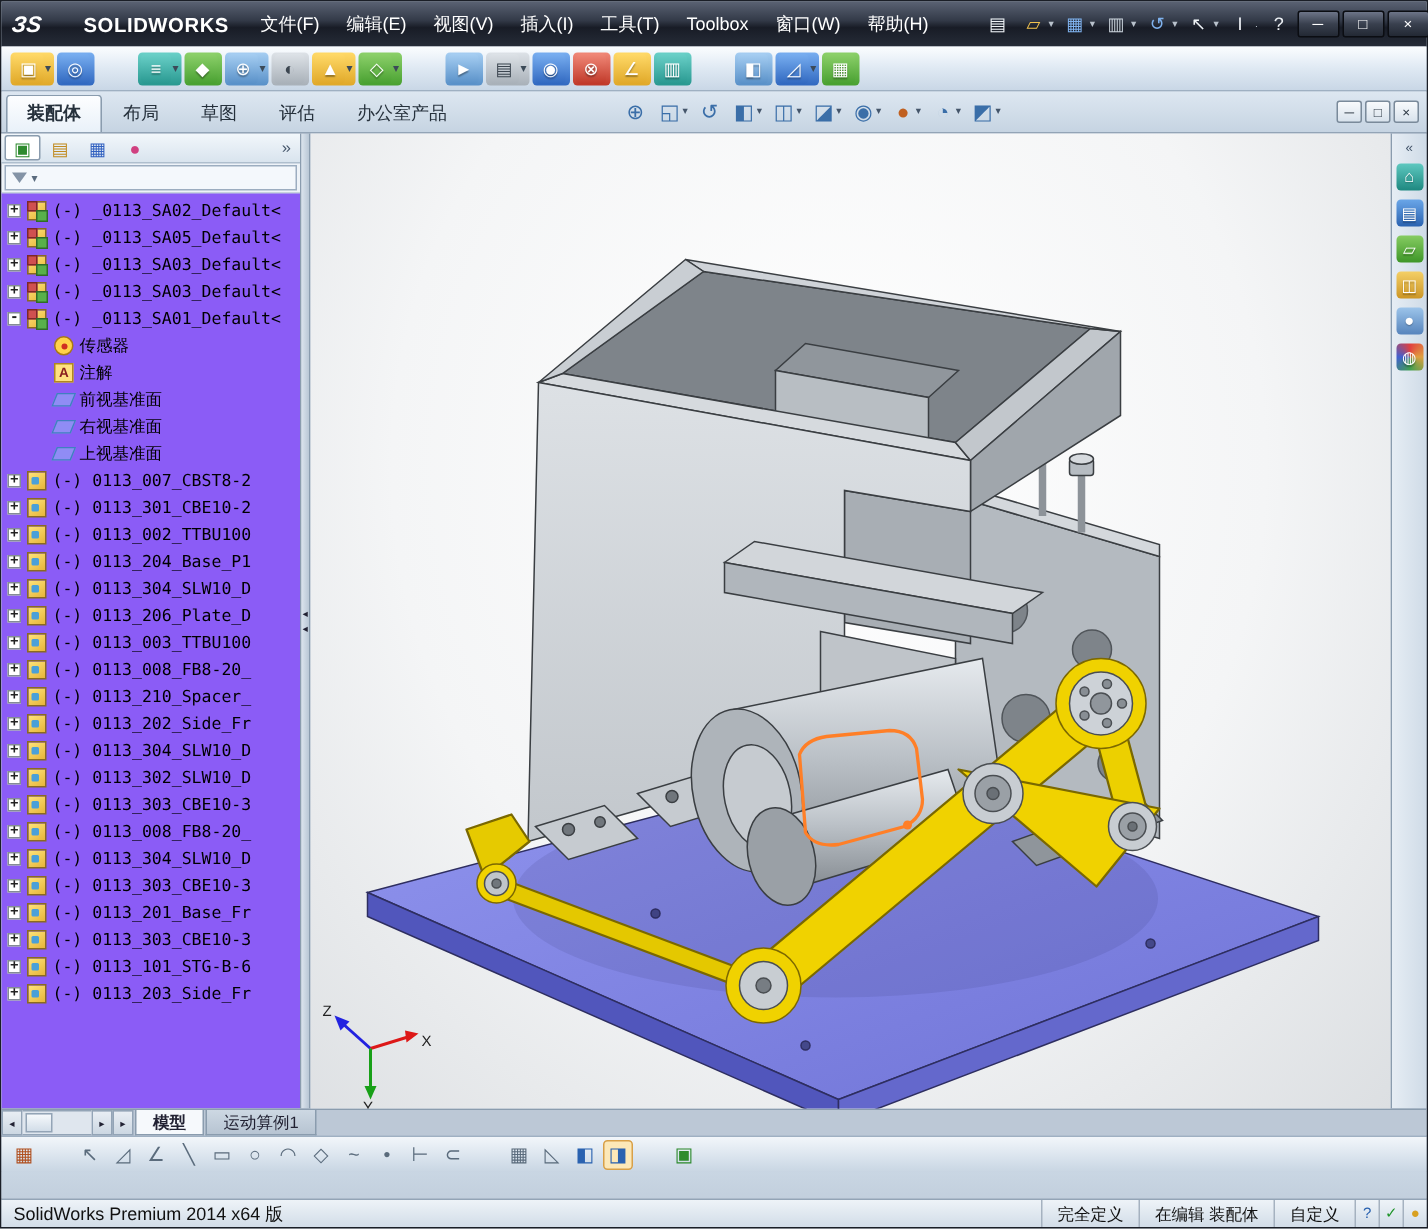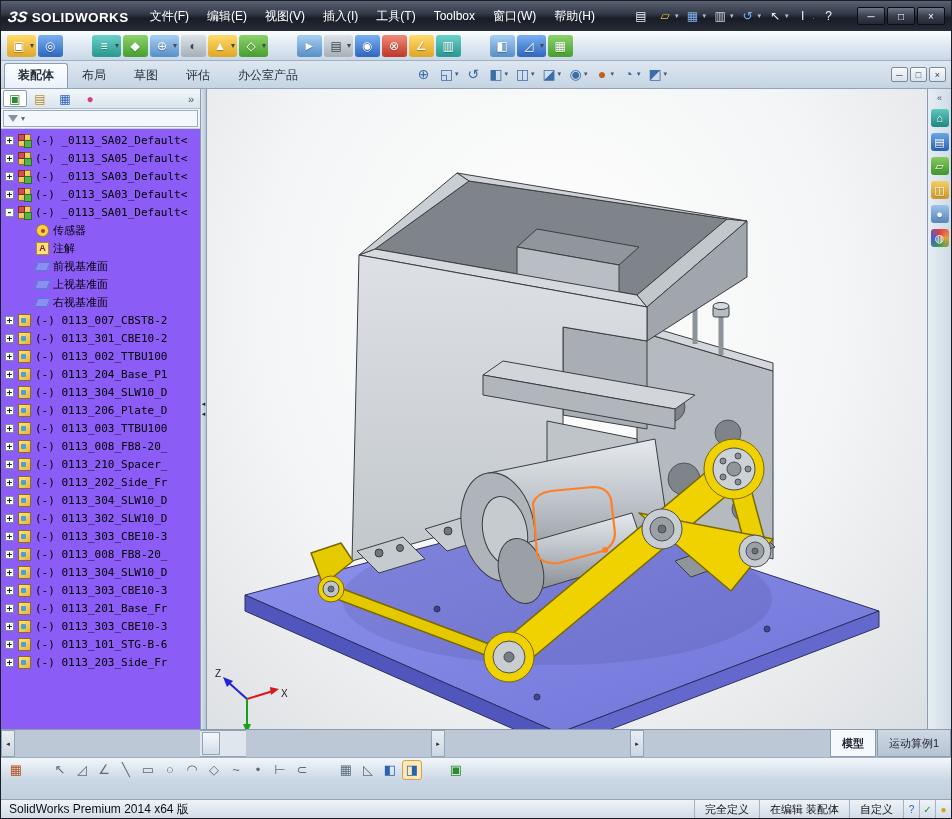--- a/index.html
+++ b/index.html
@@ -4,21 +4,21 @@
 <style>
   *{margin:0;padding:0;box-sizing:border-box;font-family:"Liberation Sans","DejaVu Sans",sans-serif;}
   html,body{width:952px;height:819px;overflow:hidden;background:#888;}
   .app{width:952px;height:819px;display:flex;flex-direction:column;background:#c6d2e0;border:1px solid #1a1e26;position:relative;}
 
   
   .titlebar{height:30px;flex:none;display:flex;align-items:center;color:#fff;
     background:linear-gradient(180deg,#5a6273 0%,#333a48 42%,#181c26 58%,#262c38 100%);}
   .logo{display:flex;align-items:baseline;gap:4px;padding:0 12px 0 7px;}
   .logo-mark{font-style:italic;font-weight:bold;font-size:15px;transform:skewX(-8deg);display:inline-block;}
-  .logo-text{font-weight:bold;font-size:13.5px;letter-spacing:.4px;}
+  .logo-text{font-weight:bold;font-size:13.5px;letter-spacing:.4px;margin-left:24px;}
   .menubar{display:flex;height:100%;}
   .menu-item{padding:0 9px;font-size:12px;line-height:30px;white-space:nowrap;cursor:default;}
   .qat{display:flex;align-items:center;gap:1px;margin-left:26px;}
   .qi-wrap{display:flex;align-items:center;padding:1px 2px;border-radius:2px;}
   .qi{width:18px;height:17px;display:flex;align-items:center;justify-content:center;font-size:12px;}
   .qi-white{color:#eef2f6}.qi-yellow{color:#f2c34e}.qi-blue{color:#7fb2ee}.qi-gray{color:#c9d2da}
   .qcaret{font-size:7px;color:#b9c2cc;margin-left:1px;}
   .winbtns{margin-left:auto;display:flex;gap:2px;padding-right:6px;}
   .wb{width:28px;height:18px;border:1px solid #0b0d12;border-radius:2px;color:#fff;font-size:10px;
     display:flex;align-items:center;justify-content:center;background:linear-gradient(#6d7588,#39404e 50%,#232934);}
@@ -105,21 +105,21 @@
   .tp-collapse{font-size:9px;color:#44556a;}
   .tp{width:18px;height:18px;border-radius:3px;display:flex;align-items:center;justify-content:center;font-size:11px;color:#fff;text-shadow:0 1px 1px rgba(0,0,0,.3);}
   .tp-blue{background:linear-gradient(#6aa6e8,#2a62b0);}
   .tp-teal{background:linear-gradient(#5ec8c0,#1e8880);}
   .tp-green{background:linear-gradient(#86cc62,#3e9628);}
   .tp-gold{background:linear-gradient(#f4cf66,#cc9626);}
   .tp-sky{background:linear-gradient(#9cc4ea,#5684bc);}
   .tp-color{background:conic-gradient(#e04040,#e0a040,#40a050,#4060d0,#e04040);}
 
   
-  .bottomtabs{height:28px;flex:none;display:flex;align-items:stretch;background:#bcc8d6;border-top:1px solid #8a9cae;justify-content:space-between;}
+  .bottomtabs{height:18px;flex:none;display:flex;align-items:stretch;background:#bcc8d6;border-top:1px solid #8a9cae;}
   .hs-btn{width:14px;display:flex;align-items:center;justify-content:center;font-size:7px;color:#223;
     background:linear-gradient(#e9eef4,#ccd7e2);border:1px solid #93a4b6;}
   .hs-track{width:46px;background:#dfe6ee;border:1px solid #93a4b6;border-left:none;border-right:none;position:relative;}
   .hs-thumb{position:absolute;left:2px;top:1px;bottom:1px;width:18px;background:linear-gradient(#f6f9fc,#d2dde8);border:1px solid #93a4b6;}
   .btab{padding:1px 11px;font-size:11px;display:flex;align-items:center;border:1px solid #8a9cae;border-top:none;
     background:linear-gradient(#cdd8e3,#b7c4d2);color:#223;margin-left:1px;}
   .btab.active{background:#f6f9fc;font-weight:bold;}
   .bottombar{height:24px;flex:none;display:flex;align-items:center;gap:2px;padding-left:5px;
     background:linear-gradient(#f2f6fa,#d9e3ed 60%,#c9d6e3);border-top:1px solid #9fb0c2;}
   .bt{width:20px;height:20px;display:flex;align-items:center;justify-content:center;font-size:13px;border-radius:3px;border:1px solid transparent;}
@@ -468,28 +468,28 @@
             <span class="tind ind1"></span>
             <span class="texp exp-none"></span>
             <span class="tic ti-plane"></span>
             <span class="tlabel">前视基准面</span>
           </div>
 
           <div class="trow">
             <span class="tind ind1"></span>
             <span class="texp exp-none"></span>
             <span class="tic ti-plane"></span>
-            <span class="tlabel">上视基准面</span>
+            <span class="tlabel">右视基准面</span>
           </div>
 
           <div class="trow">
             <span class="tind ind1"></span>
             <span class="texp exp-none"></span>
             <span class="tic ti-plane"></span>
-            <span class="tlabel">右视基准面</span>
+            <span class="tlabel">上视基准面</span>
           </div>
 
 
           <div class="trow">
             <span class="tind ind0"></span>
             <span class="texp exp-plus"></span>
             <span class="tic ti-part"></span>
             <span class="tlabel">(-) 0113_007_CBST8-2</span>
           </div>
 

